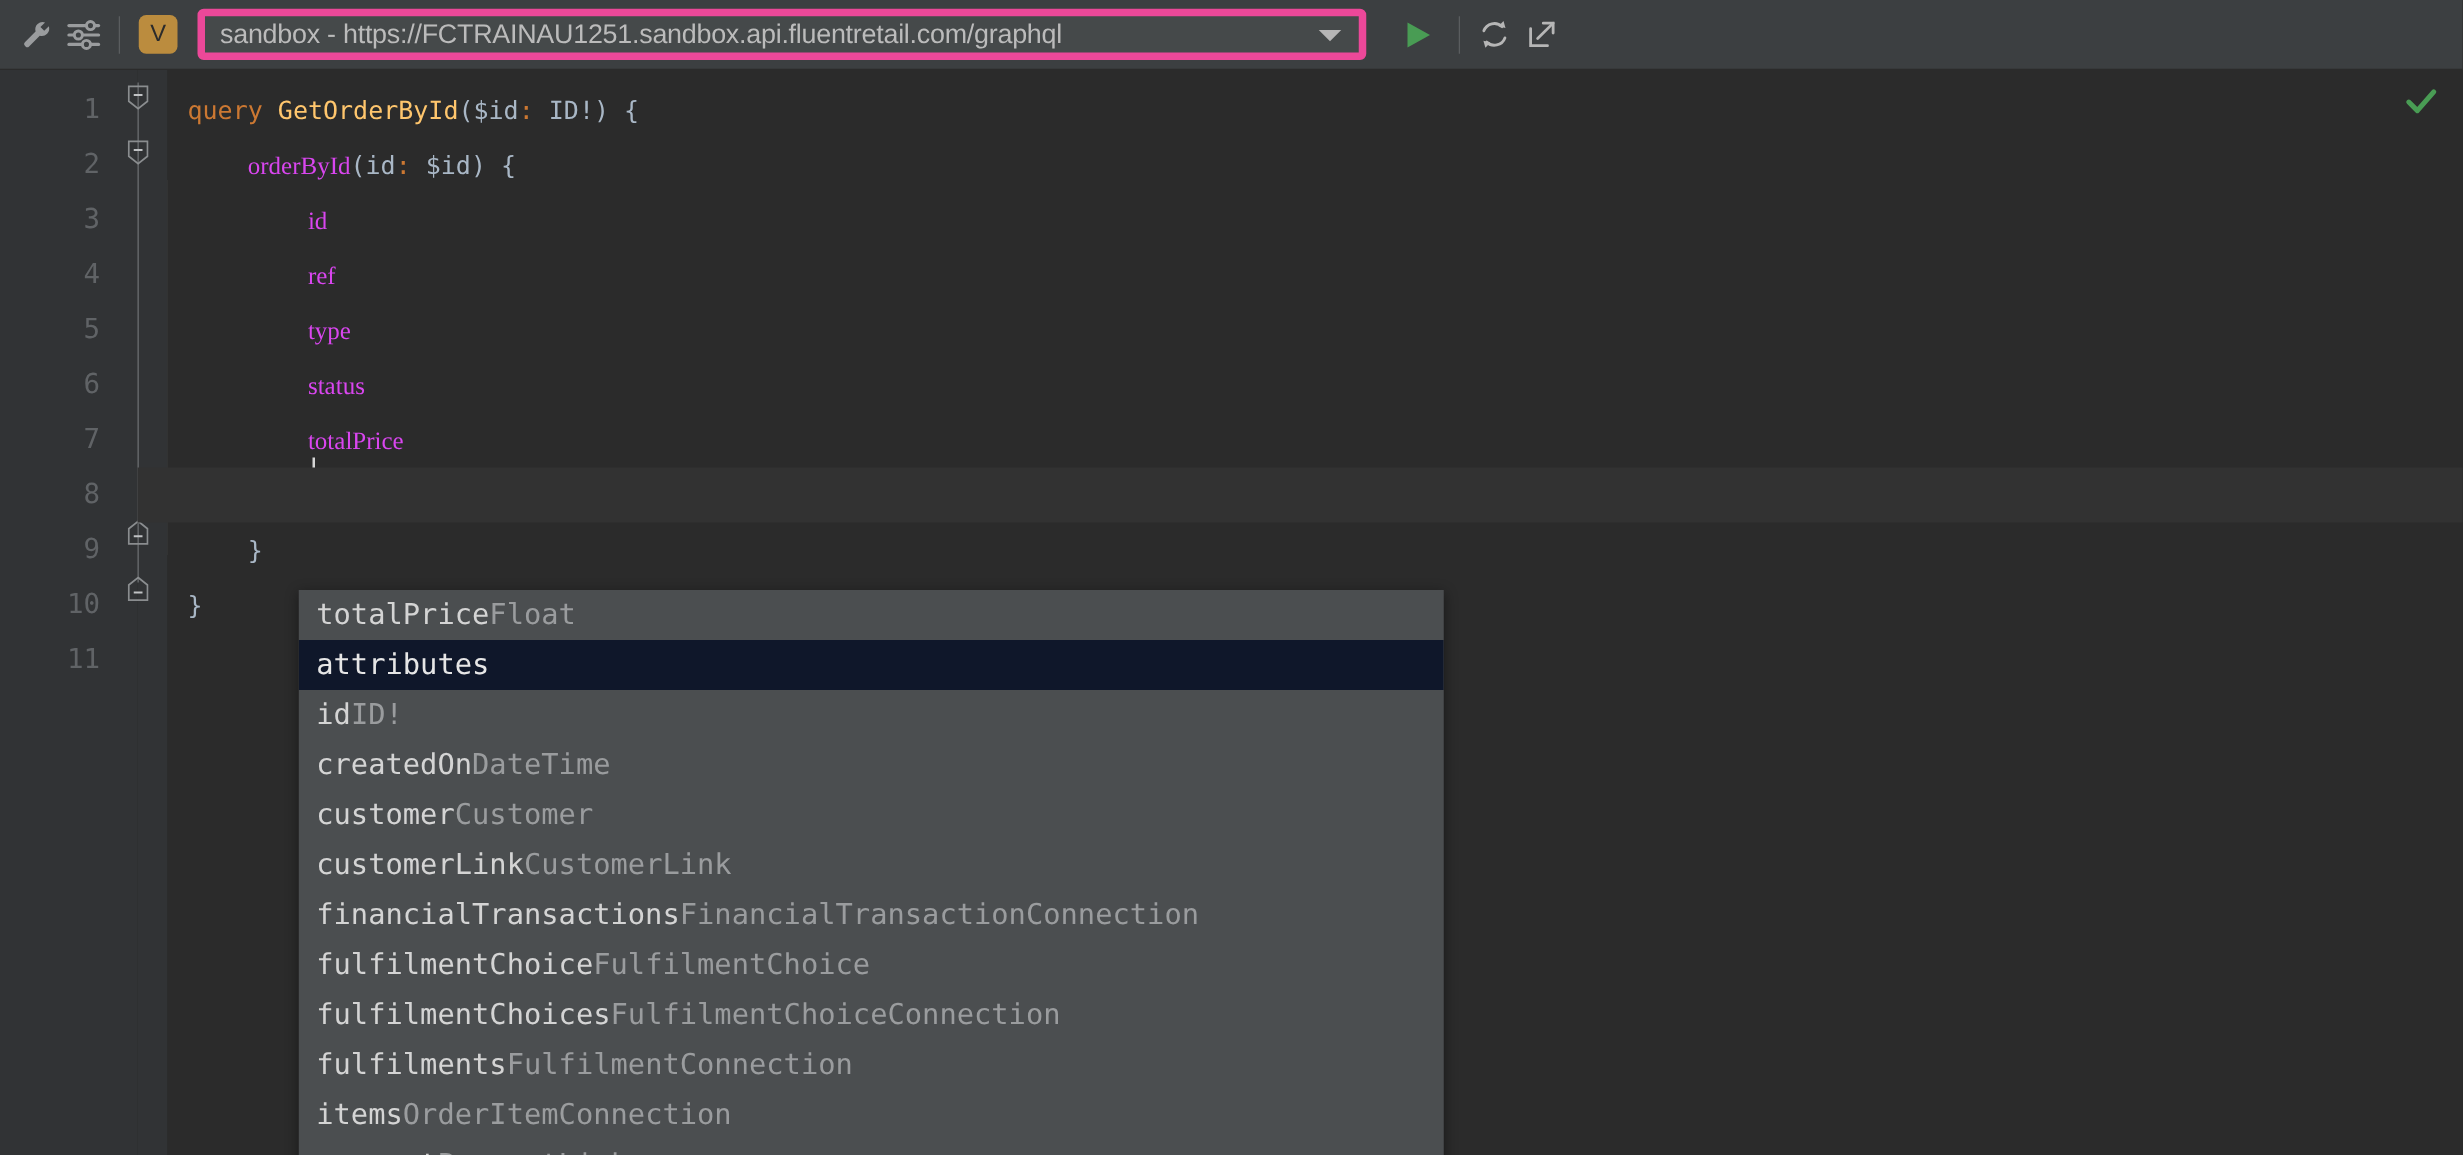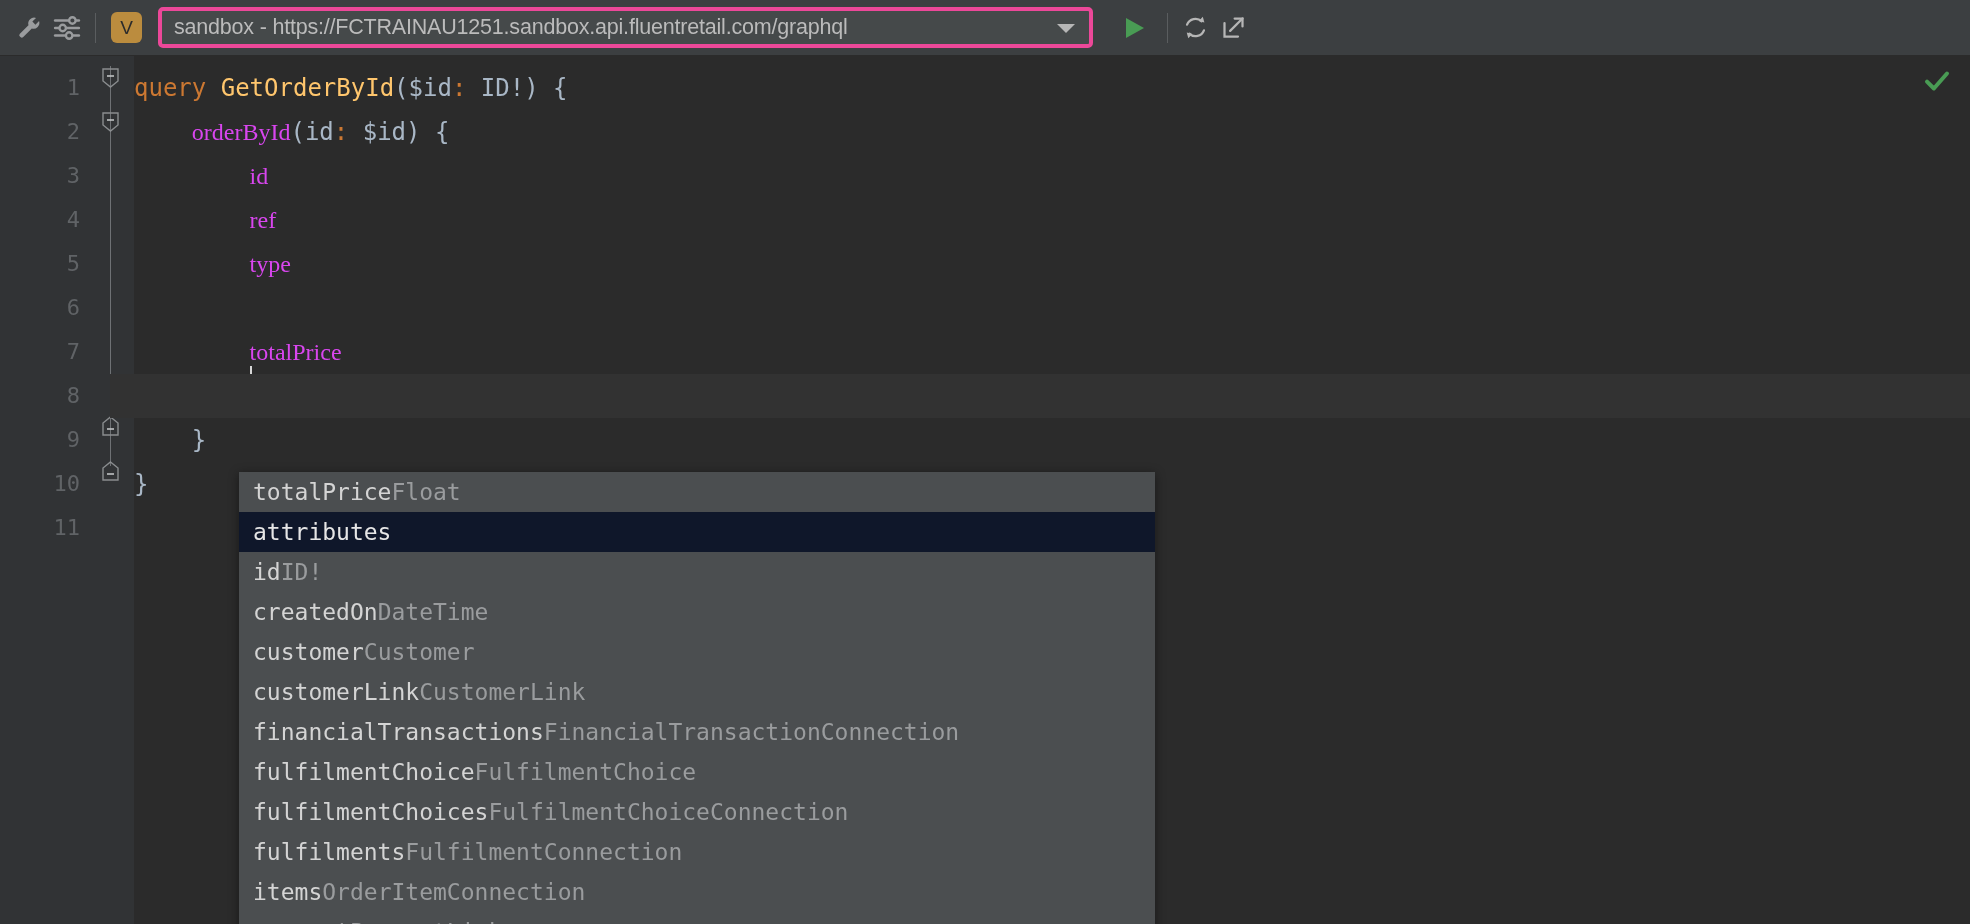--- a/index.html
+++ b/index.html
@@ -34,21 +34,21 @@
     display: flex; align-items: center; justify-content: center;
     color: #2b2b2b; font-size: 19px; font-weight: 400;
     font-family: "Liberation Sans", sans-serif;
     flex: 0 0 auto; margin-left: 6px;
   }
   .endpoint-combo {
     position: relative;
     margin-left: 16px;
     height: 41px; width: 935px;
     background: #45494a;
-    border: 4px solid #ec4899;
+    border: 6px solid #ec4899;
     border-radius: 5px;
     display: flex; align-items: center;
     flex: 0 0 auto;
   }
   .endpoint-text {
     color: #bbbbbb; font-size: 21.5px;
     padding-left: 12px;
     white-space: nowrap; overflow: hidden;
     flex: 1 1 auto;
     letter-spacing: -0.2px;
@@ -87,23 +87,23 @@
     height: 44px;
   }
   .line.current { background: #323232; }
   .lnum {
     position: absolute; width: 80px; text-align: right;
     color: #606366; font-size: 22px;
     font-family: "DejaVu Sans Mono", monospace;
     line-height: 44px;
   }
   .code {
-    position: absolute; left: 0;
+    position: absolute; left: 16px;
     font-family: "DejaVu Sans Mono", monospace;
-    font-size: 24px; line-height: 44px;
+    font-size: 20px; line-height: 44px;
     white-space: pre;
     color: #a9b7c6;
   }
   .tok-kw { color: #cc7832; }
   .tok-name { color: #ffc66d; }
   .tok-punct { color: #a9b7c6; }
   .tok-colon { color: #cc7832; }
   .tok-field { color: #d946ef; font-family: Liberation Serif, serif; }
   .tok-brace { color: #a9b7c6; }
 
@@ -280,20 +280,21 @@
 
   <div class="indent-guide" style="left:134px; top:88px; height:300px;"></div>
   <div class="indent-guide" style="left:192px; top:132px; height:256px;"></div>
 
   <div class="code-area">
       <div class="code" style="top: 10px;"><span class="tok-kw">query</span><span class="tok-punct"> </span><span class="tok-name">GetOrderById</span><span class="tok-punct">(</span><span class="tok-punct">$id</span><span class="tok-colon">:</span><span class="tok-punct"> ID!</span><span class="tok-punct">) {</span></div>
       <div class="code" style="top: 54px;"><span class="tok-punct">    </span><span class="tok-field">orderById</span><span class="tok-punct">(</span><span class="tok-punct">id</span><span class="tok-colon">:</span><span class="tok-punct"> $id</span><span class="tok-punct">) {</span></div>
       <div class="code" style="top: 98px;"><span class="tok-punct">        </span><span class="tok-field">id</span></div>
       <div class="code" style="top: 142px;"><span class="tok-punct">        </span><span class="tok-field">ref</span></div>
       <div class="code" style="top: 186px;"><span class="tok-punct">        </span><span class="tok-field">type</span></div>
+      <div class="code" style="top: 230px;"><span class="tok-punct">        </span><span class="tok-field">status</span></div>
       <div class="code" style="top: 274px;"><span class="tok-punct">        </span><span class="tok-field">totalPrice</span></div>
       <div class="code" style="top: 318px;"><span class="tok-punct">        </span></div>
       <div class="code" style="top: 362px;"><span class="tok-punct">    </span><span class="tok-brace">}</span></div>
       <div class="code" style="top: 406px;"><span class="tok-brace">}</span></div>
       <div class="code" style="top: 450px;"></div>
     </div>
 
   <div class="caret" style="left:250px; top:310px;"></div>
 
   <div class="check-ok">

